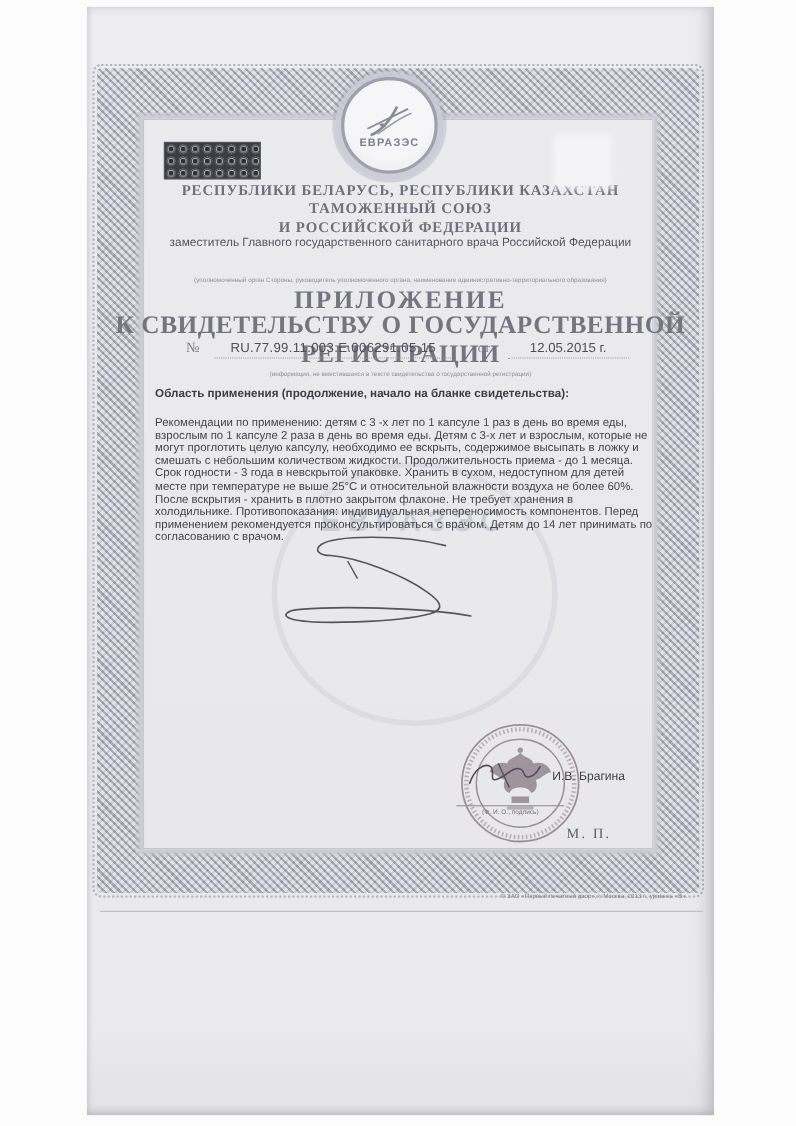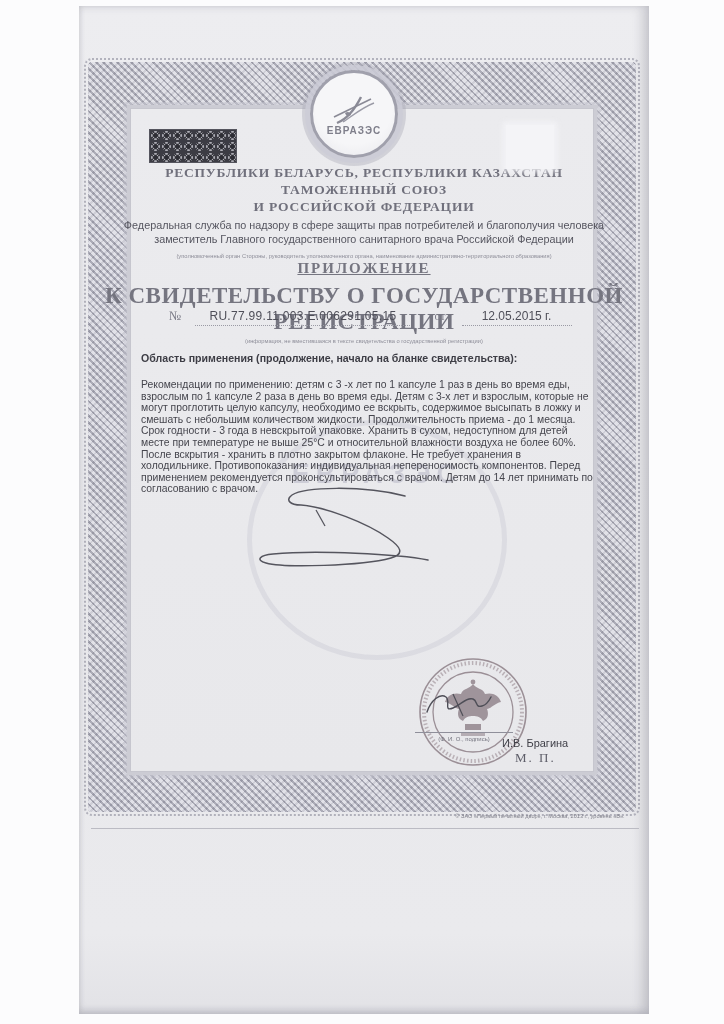--- a/index.html
+++ b/index.html
@@ -48,21 +48,21 @@
   
   .hdr{position:absolute;left:40px;right:40px;top:158px;text-align:center;z-index:3;}
   .hdr-serif{font-family:"Liberation Serif",serif;font-size:13.5px;font-weight:bold;letter-spacing:.8px;color:#70707c;line-height:17px;}
   .hdr-sans{font-size:10.8px;color:#55555f;line-height:13.5px;}
   .tiny-note{
     position:absolute;left:0;right:0;text-align:center;color:#8e8e99;
     font-size:7px;transform:scale(.82);transform-origin:center;white-space:nowrap;z-index:3;
   }
   
   .title{position:absolute;left:20px;right:20px;text-align:center;font-family:"Liberation Serif",serif;font-weight:bold;color:#757580;z-index:3;}
-  .title-1{top:254px;font-size:15px;letter-spacing:2px;text-decoration:underline;}
+  .title-1{top:254px;font-size:23px;letter-spacing:2px;}
   .title-2{top:277px;font-size:23px;letter-spacing:.5px;}
   
   .reg-row{position:absolute;left:90px;top:302px;width:440px;z-index:3;font-size:12px;color:#4f4f59;}
   .reg-label{font-family:"Liberation Serif",serif;color:#7c7c88;font-size:13px;}
   .reg-number{display:inline-block;min-width:215px;text-align:center;border-bottom:1px dotted #9a9aa4;padding-bottom:2px;margin-left:14px;letter-spacing:.3px;}
   .reg-from{font-family:"Liberation Serif",serif;color:#7c7c88;margin-left:24px;font-size:12px;}
   .reg-date{display:inline-block;min-width:110px;text-align:center;border-bottom:1px dotted #9a9aa4;padding-bottom:2px;margin-left:16px;}
   
   .body-block{position:absolute;left:62px;top:346px;width:452px;z-index:3;}
   .body-heading{font-size:10.6px;font-weight:bold;color:#3d3d45;margin-bottom:15px;}
@@ -74,21 +74,21 @@
   }
   .watermark-text{margin-top:34px;font-weight:bold;font-size:27px;letter-spacing:6px;color:rgba(168,168,185,.42);}
   .big-sign{position:absolute;left:163px;top:470px;z-index:3;}
   
   .footer-left{
     position:absolute;left:56px;top:690px;width:322px;z-index:3;
     font-family:"Liberation Serif",serif;font-size:12.3px;line-height:14.5px;letter-spacing:.6px;color:#5b5b66;text-align:justify;
   }
   .stamp{position:absolute;left:336px;top:648px;z-index:2;}
   .stamp-sign{position:absolute;left:344px;top:676px;z-index:4;}
-  .signatory{position:absolute;left:423px;top:694px;z-index:4;font-size:11px;color:#3f3f47;margin-top:37px;}
+  .signatory{position:absolute;left:423px;top:694px;z-index:4;font-size:11px;color:#3f3f47;}
   .sig-line{position:absolute;left:336px;top:726px;width:98px;border-top:1px solid #8f8f9a;z-index:4;}
   .sig-note{position:absolute;left:330px;top:729px;width:110px;text-align:center;font-size:7px;transform:scale(.85);color:#73737e;z-index:4;white-space:nowrap;}
   .seal-mark{position:absolute;left:436px;top:744px;z-index:4;font-family:"Liberation Serif",serif;font-size:13px;letter-spacing:2px;color:#5e5e69;}
   
   .print-note{position:absolute;right:24px;top:806px;font-size:7px;transform:scale(.8);transform-origin:right;color:#80808b;white-space:nowrap;z-index:3;}
   .bottom-line{position:absolute;left:12px;right:10px;top:822px;border-top:1px solid #bbbbc3;z-index:3;}
   svg{display:block;}
 </style>
 </head>
 <body>
@@ -111,21 +111,20 @@
     <span class="logo-text">ЕВРАЗЭС</span>
   </div>
 
   <div class="sec-block"></div>
   <div class="light-square"></div>
 
   <div class="hdr">
     <div class="hdr-serif">РЕСПУБЛИКИ БЕЛАРУСЬ, РЕСПУБЛИКИ КАЗАХСТАН</div>
     <div class="hdr-serif">ТАМОЖЕННЫЙ СОЮЗ</div>
     <div class="hdr-serif">И РОССИЙСКОЙ ФЕДЕРАЦИИ</div>
-    <div class="hdr-sans" style="margin-top:4px;">Федеральная служба по надзору в сфере защиты прав потребителей и благополучия человека</div>
     <div class="hdr-sans">заместитель Главного государственного санитарного врача Российской Федерации</div>
   </div>
 
   <div class="tiny-note" style="top:246px;">(уполномоченный орган Стороны, руководитель уполномоченного органа, наименование административно-территориального образования)</div>
 
   <div class="title title-1">ПРИЛОЖЕНИЕ</div>
   <div class="title title-2">К СВИДЕТЕЛЬСТВУ О ГОСУДАРСТВЕННОЙ РЕГИСТРАЦИИ</div>
 
   <div class="reg-row">
     <span class="reg-label">№</span><span class="reg-number">RU.77.99.11.003.E.006291.05.15</span><span class="reg-from">от</span><span class="reg-date">12.05.2015 г.</span>

